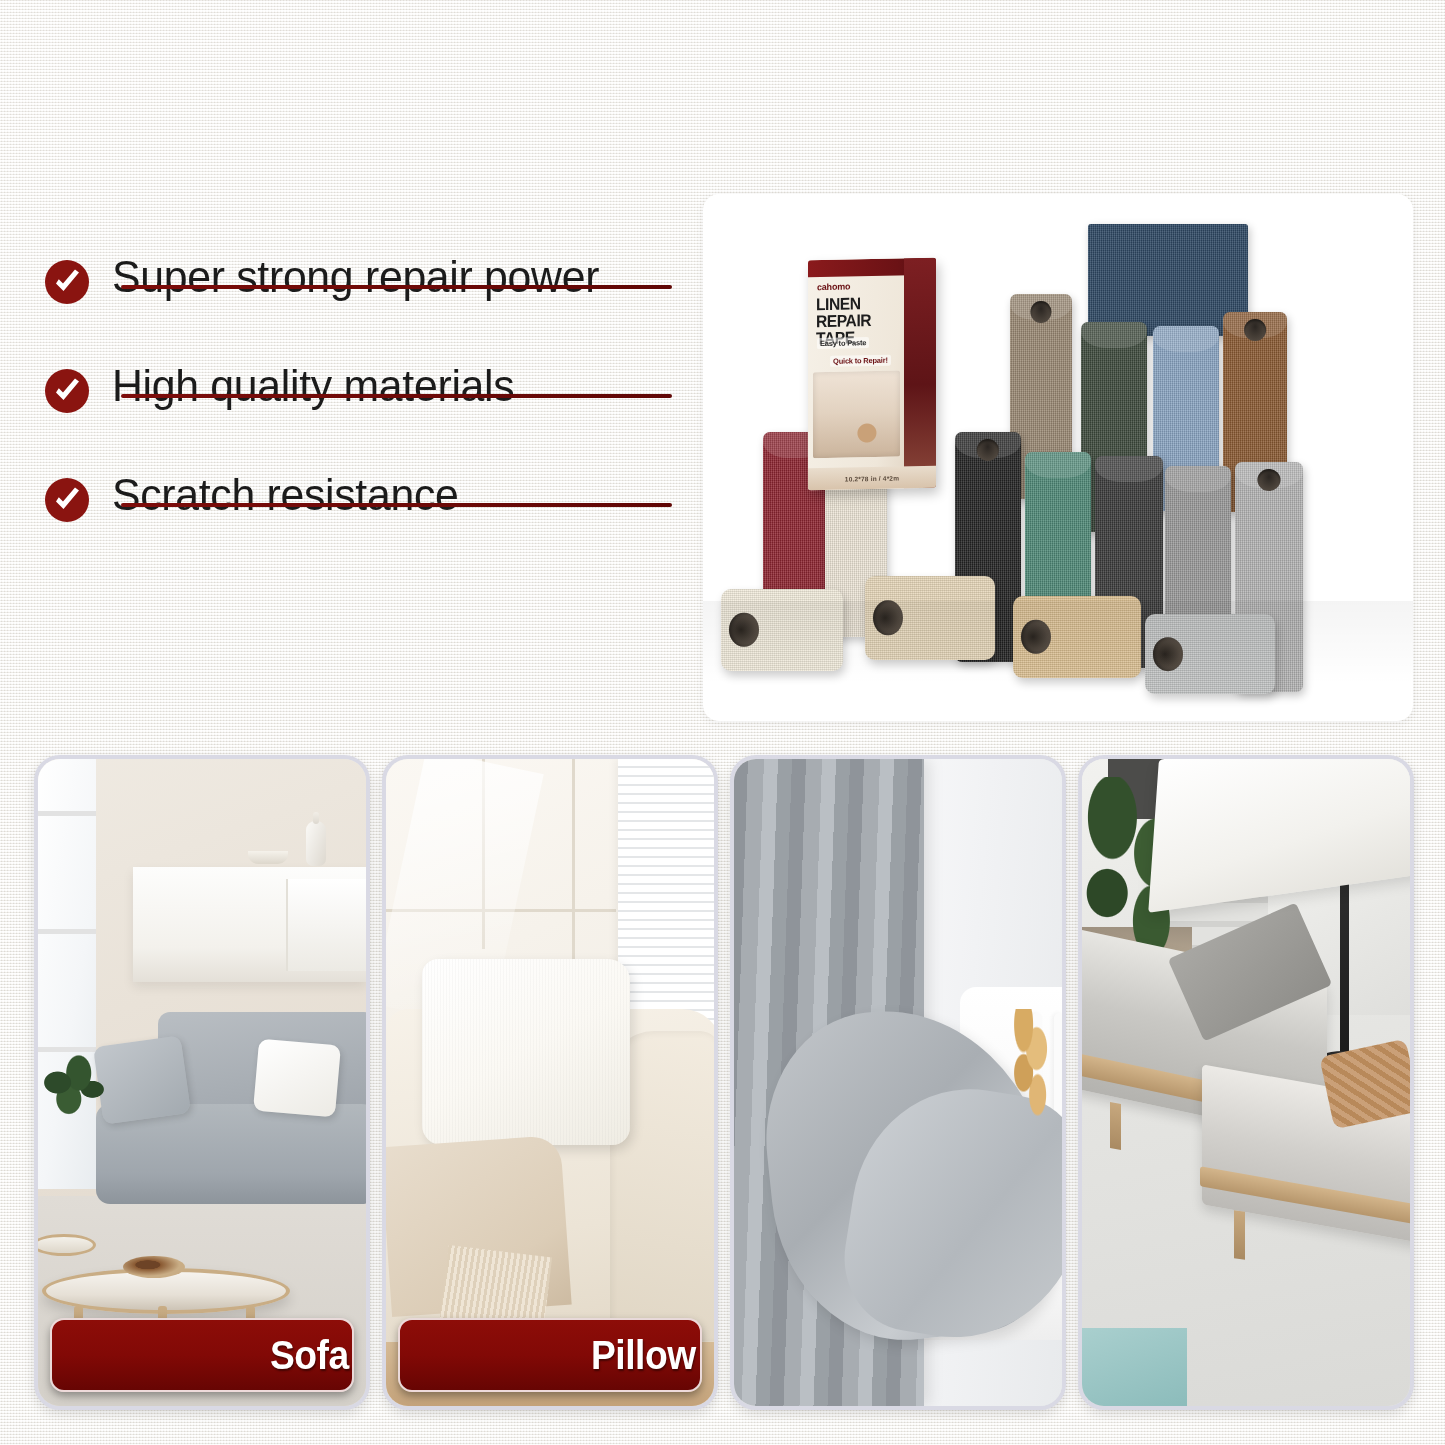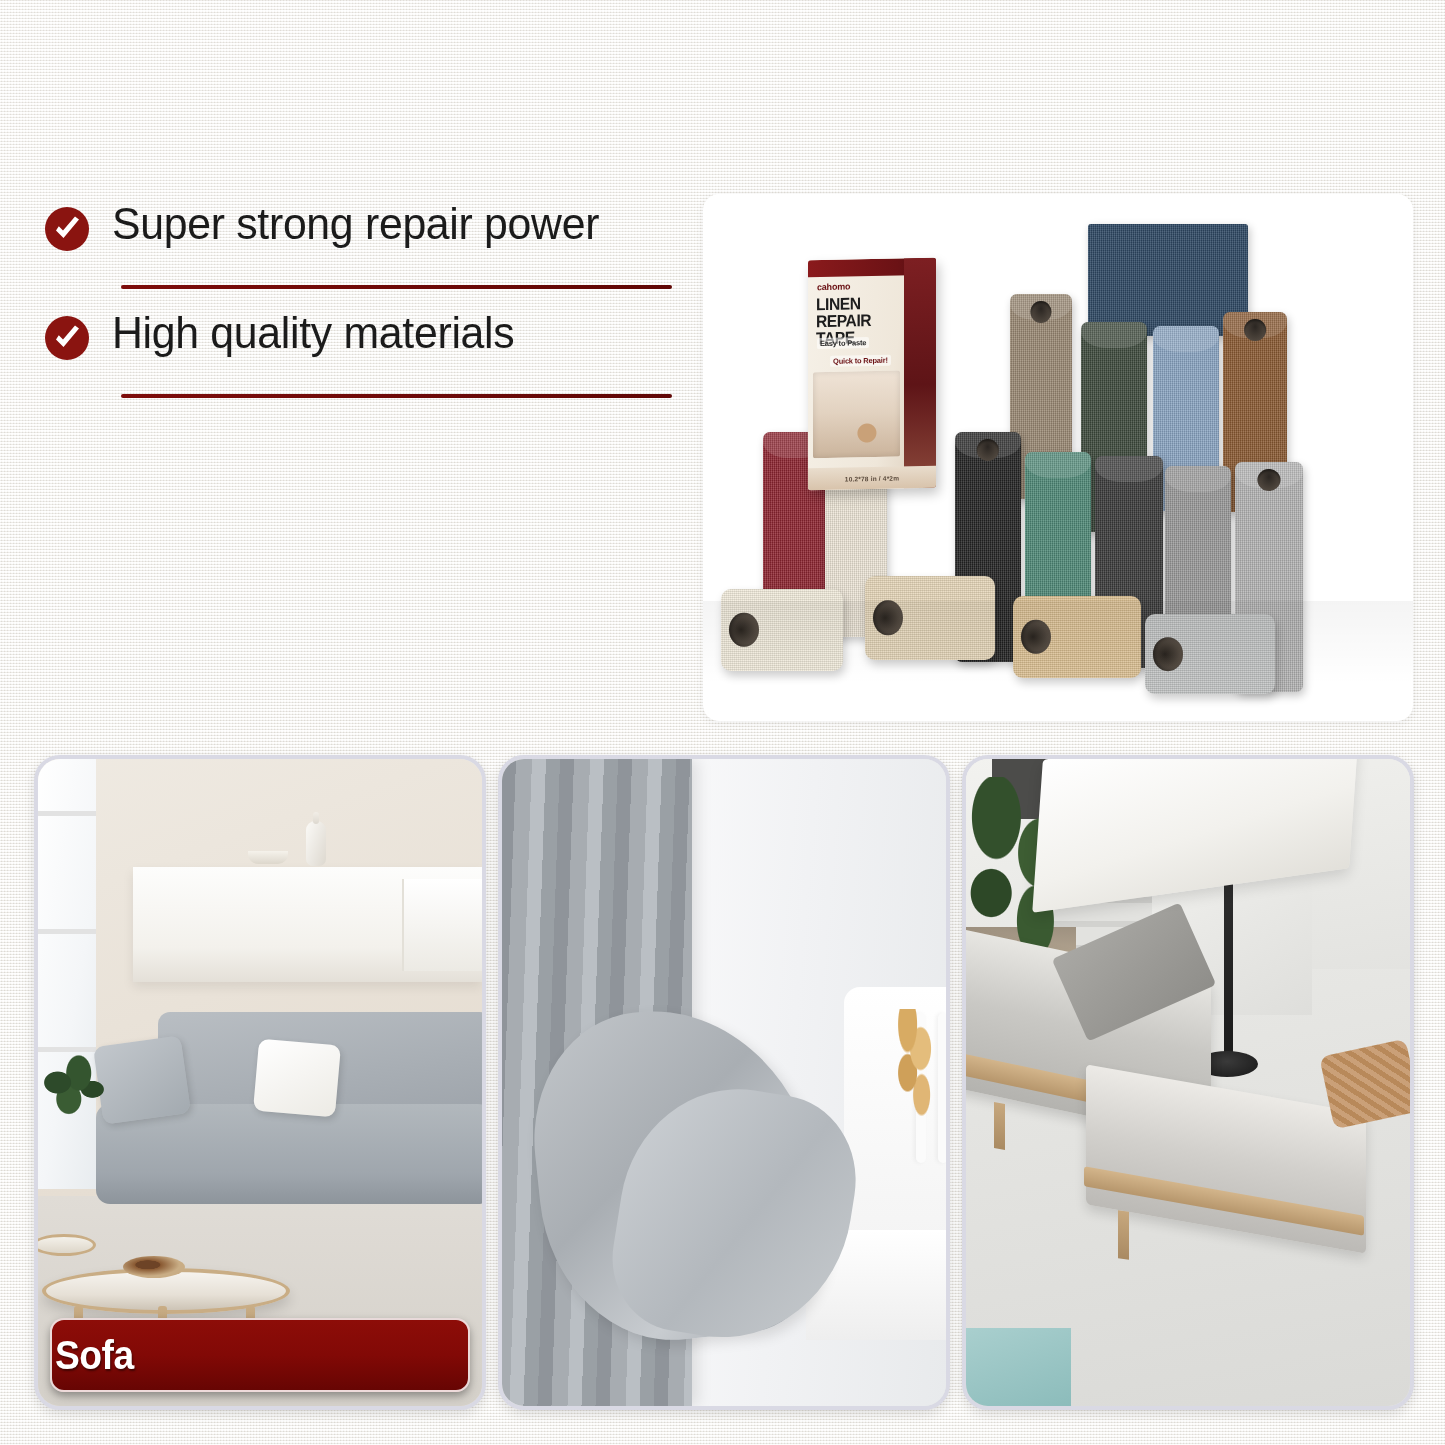--- a/index.html
+++ b/index.html
@@ -51,21 +51,21 @@
 
   
   #features{
     position:absolute; left:44px; top:196px;
     width:640px; height:545px;
   }
   .feature-row{
     position:relative;
     height:109px;
     display:flex;
-    align-items:flex-start;
+    align-items:flex-end;
   }
   .check-icon{
     position:relative;
     flex:0 0 auto;
     width:46px; height:46px;
     margin-top:10px;
     margin-right:22px;
   }
   .check-icon svg{ display:block; width:46px; height:46px; }
   .feature-label{
@@ -227,21 +227,21 @@
 
   .panel-label{
     position:absolute;
     left:12px; right:12px;
     bottom:14px;
     height:74px;
     border-radius:14px;
     background:linear-gradient(180deg,#8d0d08 0%,#820906 50%,#670503 100%);
     border:2px solid rgba(255,255,255,.85);
     box-shadow:0 4px 9px rgba(0,0,0,.35);
-    display:flex; align-items:center; justify-content:flex-start;
+    display:flex; align-items:center; justify-content:flex-end;
     z-index:5;
   }
   .panel-label span{
     color:#fff;
     font-size:40px;
     font-weight:bold;
     letter-spacing:-.5px;
     transform:scaleX(.93);
     white-space:nowrap;
     text-shadow:1px 2px 2px rgba(0,0,0,.45);
@@ -566,20 +566,30 @@
       <span class="check-icon">
         <svg viewBox="0 0 46 46">
             <circle cx="23" cy="23" r="22" fill="#8a1410"></circle>
             <path d="M12 24.5 l7.5 7.5 L35 13.5 l-4-3 -12 14 -4.2-4.2 z" fill="#ffffff"></path>
           </svg>
       </span>
       <span class="feature-label">High quality materials</span>
       <span class="feature-rule"></span>
     </div>
 
+    <div class="feature-row">
+      <span class="check-icon">
+        <svg viewBox="0 0 46 46">
+            <circle cx="23" cy="23" r="22" fill="#8a1410"></circle>
+            <path d="M12 24.5 l7.5 7.5 L35 13.5 l-4-3 -12 14 -4.2-4.2 z" fill="#ffffff"></path>
+          </svg>
+      </span>
+      <span class="feature-label">Scratch resistance</span>
+      <span class="feature-rule"></span>
+    </div>
 
 
   </div>
 
   <div id="product-card">
     <div id="product-scene">
 
       <div class="sheet" style="left:385px; top:30px; width:160px; height:112px; background-color:#2f4a66;"></div>
 
       <div class="roll" style="left:307px; top:100px; width:62px; height:205px; background-color:#9b8a74;">
@@ -677,20 +687,39 @@
         <div class="s1-cones"></div>
         <span class="s1-table-leg" style="left:36px;"></span>
         <span class="s1-table-leg" style="left:120px;"></span>
         <span class="s1-table-leg" style="left:208px;"></span>
       </div>
       <div class="panel-label">
         <span>Sofa</span>
       </div>
     </div>
 
+    <div class="panel">
+      <div class="scene">
+        <div class="s2-wall"></div>
+        <span class="s2-panel-line" style="left:96px; top:0; width:3px; height:190px;"></span>
+        <span class="s2-panel-line" style="left:0; top:150px; width:230px; height:3px;"></span>
+        <span class="s2-panel-line" style="left:186px; top:0; width:3px; height:230px;"></span>
+        <div class="s2-sunray"></div>
+        <div class="s2-blind"></div>
+        <div class="s2-chair"></div>
+        <div class="s2-chair-arm"></div>
+        <div class="s2-pillow"></div>
+        <div class="s2-throw"></div>
+        <div class="s2-fringe"></div>
+        <div class="s2-floor"></div>
+      </div>
+      <div class="panel-label">
+        <span>Pillow</span>
+      </div>
+    </div>
 
     <div class="panel">
       <div class="scene">
         <div class="s3-bg"></div>
         <div class="s3-sheer"></div>
         <div class="s3-chair">
           <span class="s3-chair-slat" style="top:26px;"></span>
           <span class="s3-chair-slat" style="top:26px; right:28px;"></span>
         </div>
         <div class="s3-table"></div>

